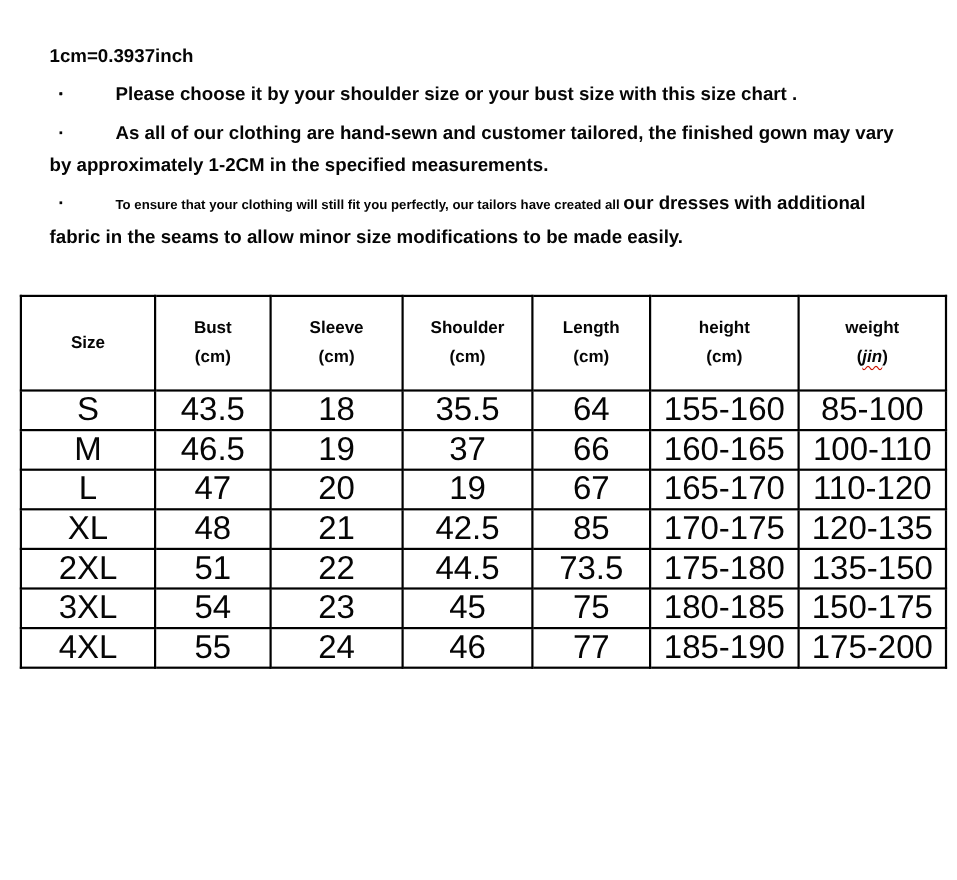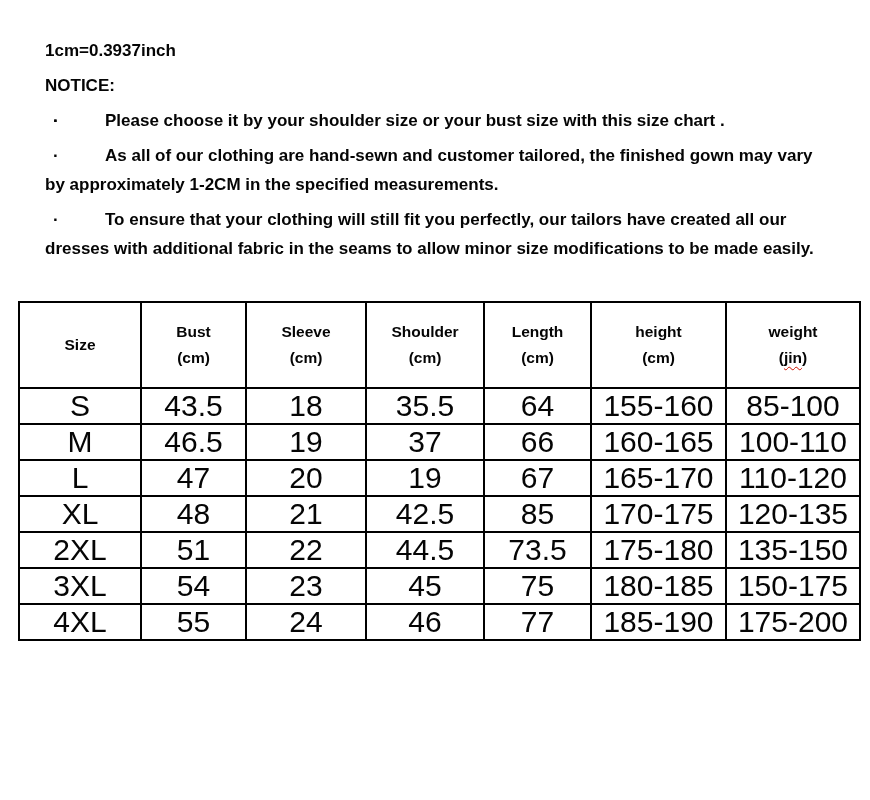--- a/index.html
+++ b/index.html
@@ -31,21 +31,21 @@
     position: relative;
     text-indent: 60px;
   }
   .bullet .dot {
     position: absolute;
     left: 8px;
     top: 0;
     text-indent: 0;
     font-weight: bold;
   }
-  .small-run { font-size: 17px; }
+  .small-run { font-size: 12px; }
   .size-table {
     border-collapse: collapse;
     table-layout: fixed;
     margin: 38px 0 0 18px;
     width: 841px;
   }
   .size-table th, .size-table td {
     border: 2px solid #000000;
     text-align: center;
     padding: 0;
@@ -66,30 +66,30 @@
     line-height: 34px;
     vertical-align: middle;
     white-space: nowrap;
   }
   .squiggle {
     text-decoration: underline;
     text-decoration-style: wavy;
     text-decoration-color: #cc1100;
     text-decoration-thickness: 1px;
     text-underline-offset: 3px;
+    font-style: italic;
   }
 </style>
 </head>
 <body>
 
 <div class="page">
 
   <div class="notice-block">
     <p>1cm=0.3937inch</p>
-    <p>NOTICE:</p>
 
     <p class="bullet">
       <span class="dot">·</span>
     </p>
 
     <p class="bullet">
       <span class="dot">·</span>
       <span>Please choose it by your shoulder size or your bust size with this size chart .</span>
     </p>
 

